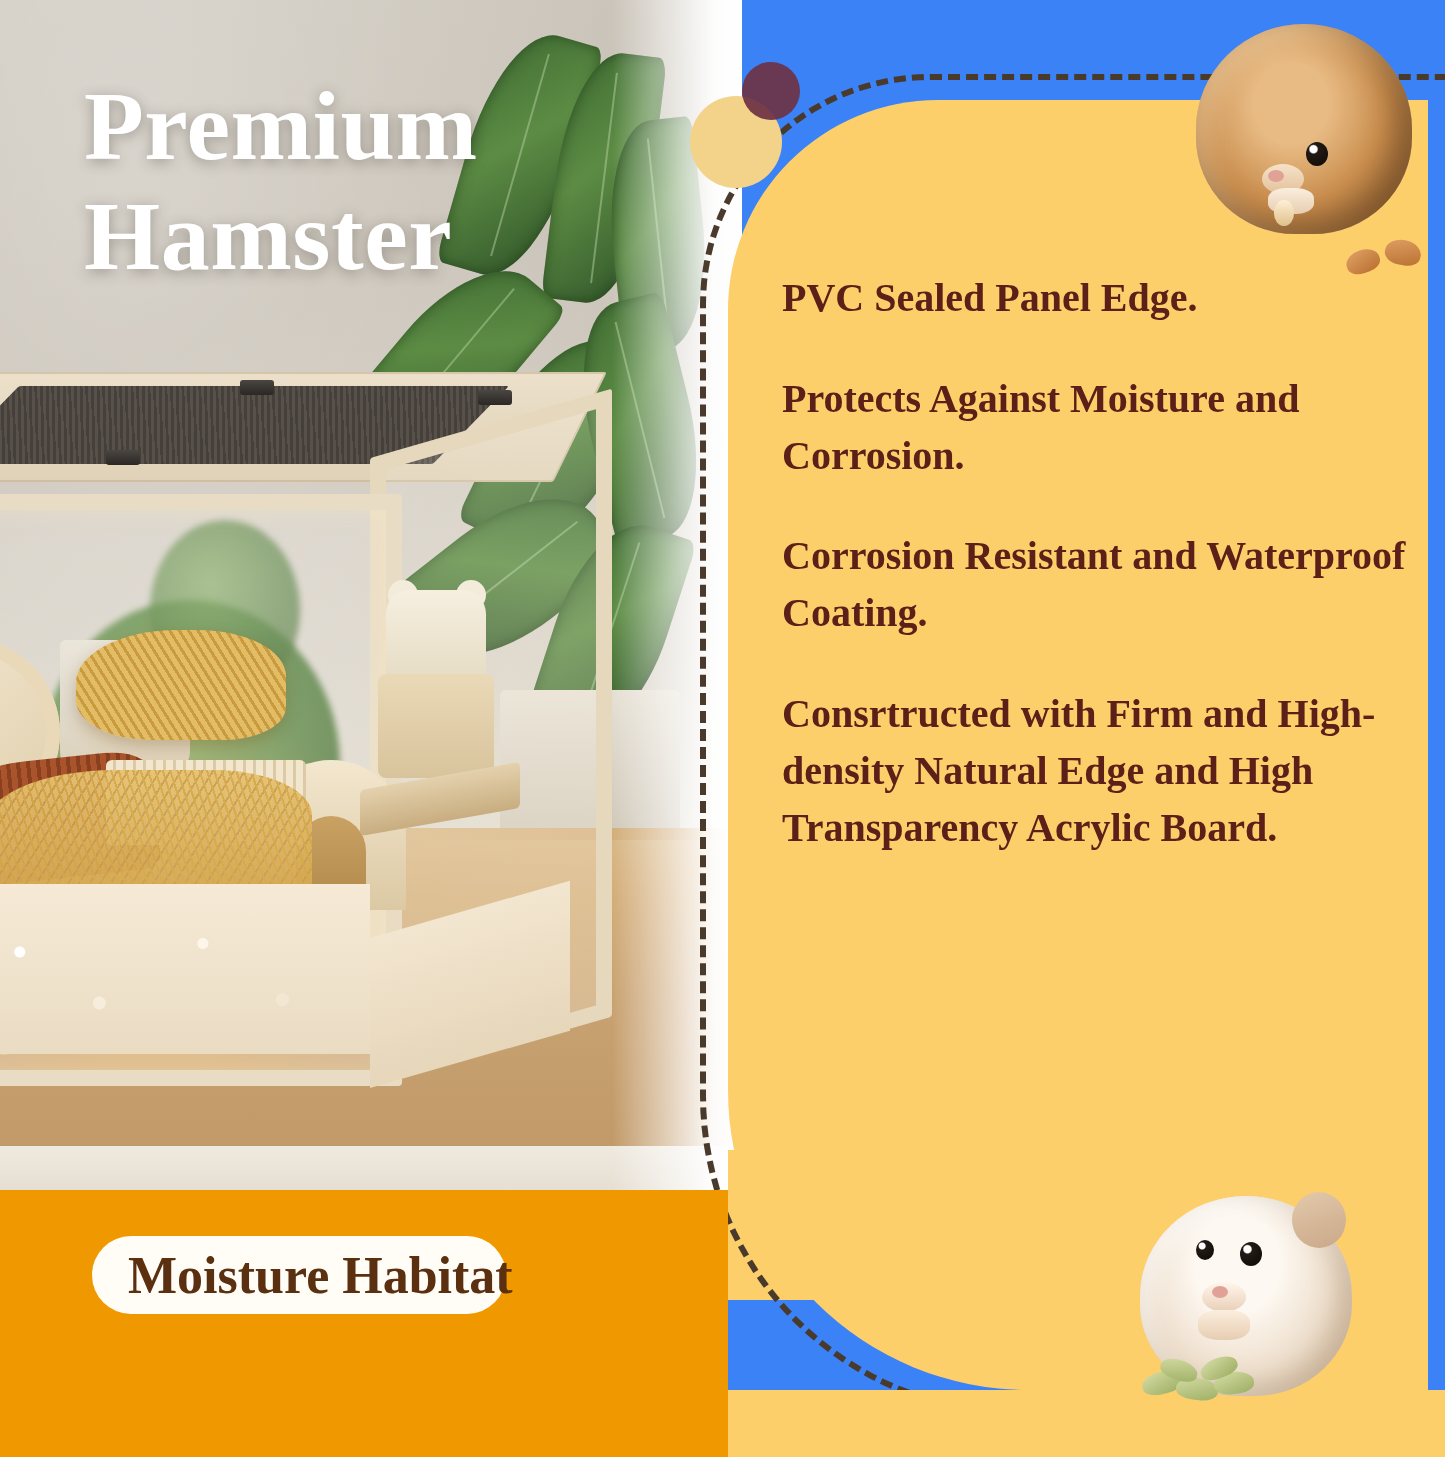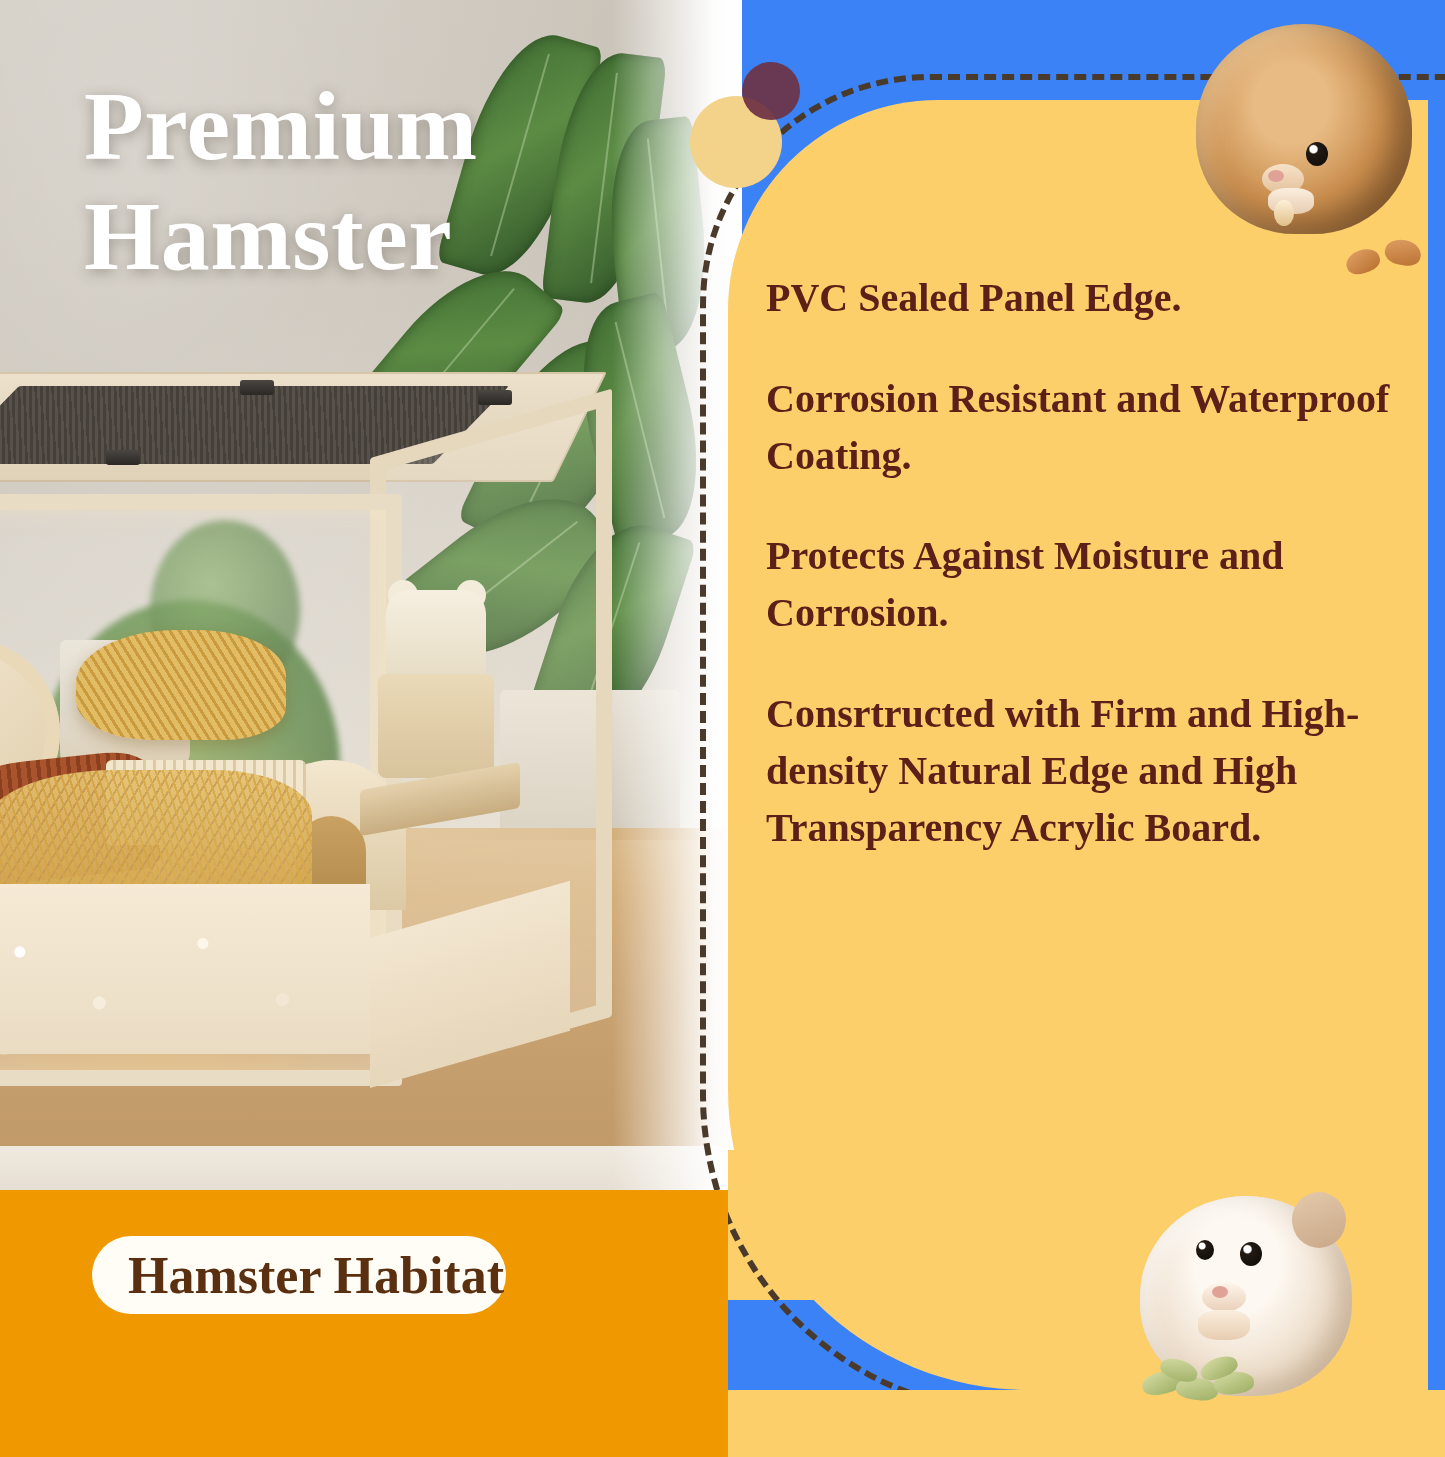--- a/index.html
+++ b/index.html
@@ -130,21 +130,21 @@
   .panel-sq{position:absolute;left:728px;top:1150px;width:700px;height:150px;background:#fccf6b;}
 
   
   .dashes{position:absolute;left:700px;top:74px;width:740px;height:1330px;
     border:6px dashed #4a3a2c;border-radius:230px 0 0 320px;
     background:transparent;}
 
   
   .features{position:absolute;left:766px;top:270px;width:660px;
     color:#5c2018;font-size:40px;line-height:1.42;font-weight:700;}
-  .features p{margin:0 0 44px 0;}
+  .features p{margin:0 0 44px 16px;}
   .features p:last-child{margin-bottom:0;}
 
   
   .banner{position:absolute;left:0;top:1190px;width:728px;height:267px;background:#f09800;}
   .banner-fill{position:absolute;left:728px;top:1390px;width:717px;height:67px;background:#fccf6b;}
   .pill{position:absolute;left:92px;top:1236px;width:414px;height:78px;
     background:#fffdf6;border-radius:39px;}
   .pill-label{position:absolute;left:128px;top:1244px;width:560px;
     color:#5a3010;font-size:52px;font-weight:700;line-height:64px;white-space:nowrap;}
   .sub-label{position:absolute;left:128px;top:1330px;width:560px;
@@ -257,29 +257,29 @@
 
   <div class="panel"></div>
   <div class="panel-sq"></div>
   <div class="dashes"></div>
 
   <div class="dot-cream"></div>
   <div class="dot-maroon"></div>
 
   <div class="features">
     <p>PVC Sealed Panel Edge.</p>
+    <p>Protects Against Moisture and Corrosion.</p>
     <p>Corrosion Resistant and Waterproof Coating.</p>
-    <p>Protects Against Moisture and Corrosion.</p>
     <p>Consrtructed with Firm and High-density Natural Edge and High Transparency Acrylic Board.</p>
   </div>
 
   <div class="banner-fill"></div>
   <div class="banner"></div>
   <div class="pill"></div>
-  <div class="pill-label">Hamster Habitat</div>
+  <div class="pill-label">Moisture Habitat</div>
 
   <div class="hamster h-top">
     <div class="ham-body"></div>
     <div class="eye"></div>
     <div class="snout"></div>
     <div class="nose"></div>
     <div class="paws"></div>
     <div class="food-bit"></div>
   </div>
   <div class="seed seed-brown" style="left:1346px;top:250px;width:34px;height:23px;transform:rotate(-18deg);"></div>

